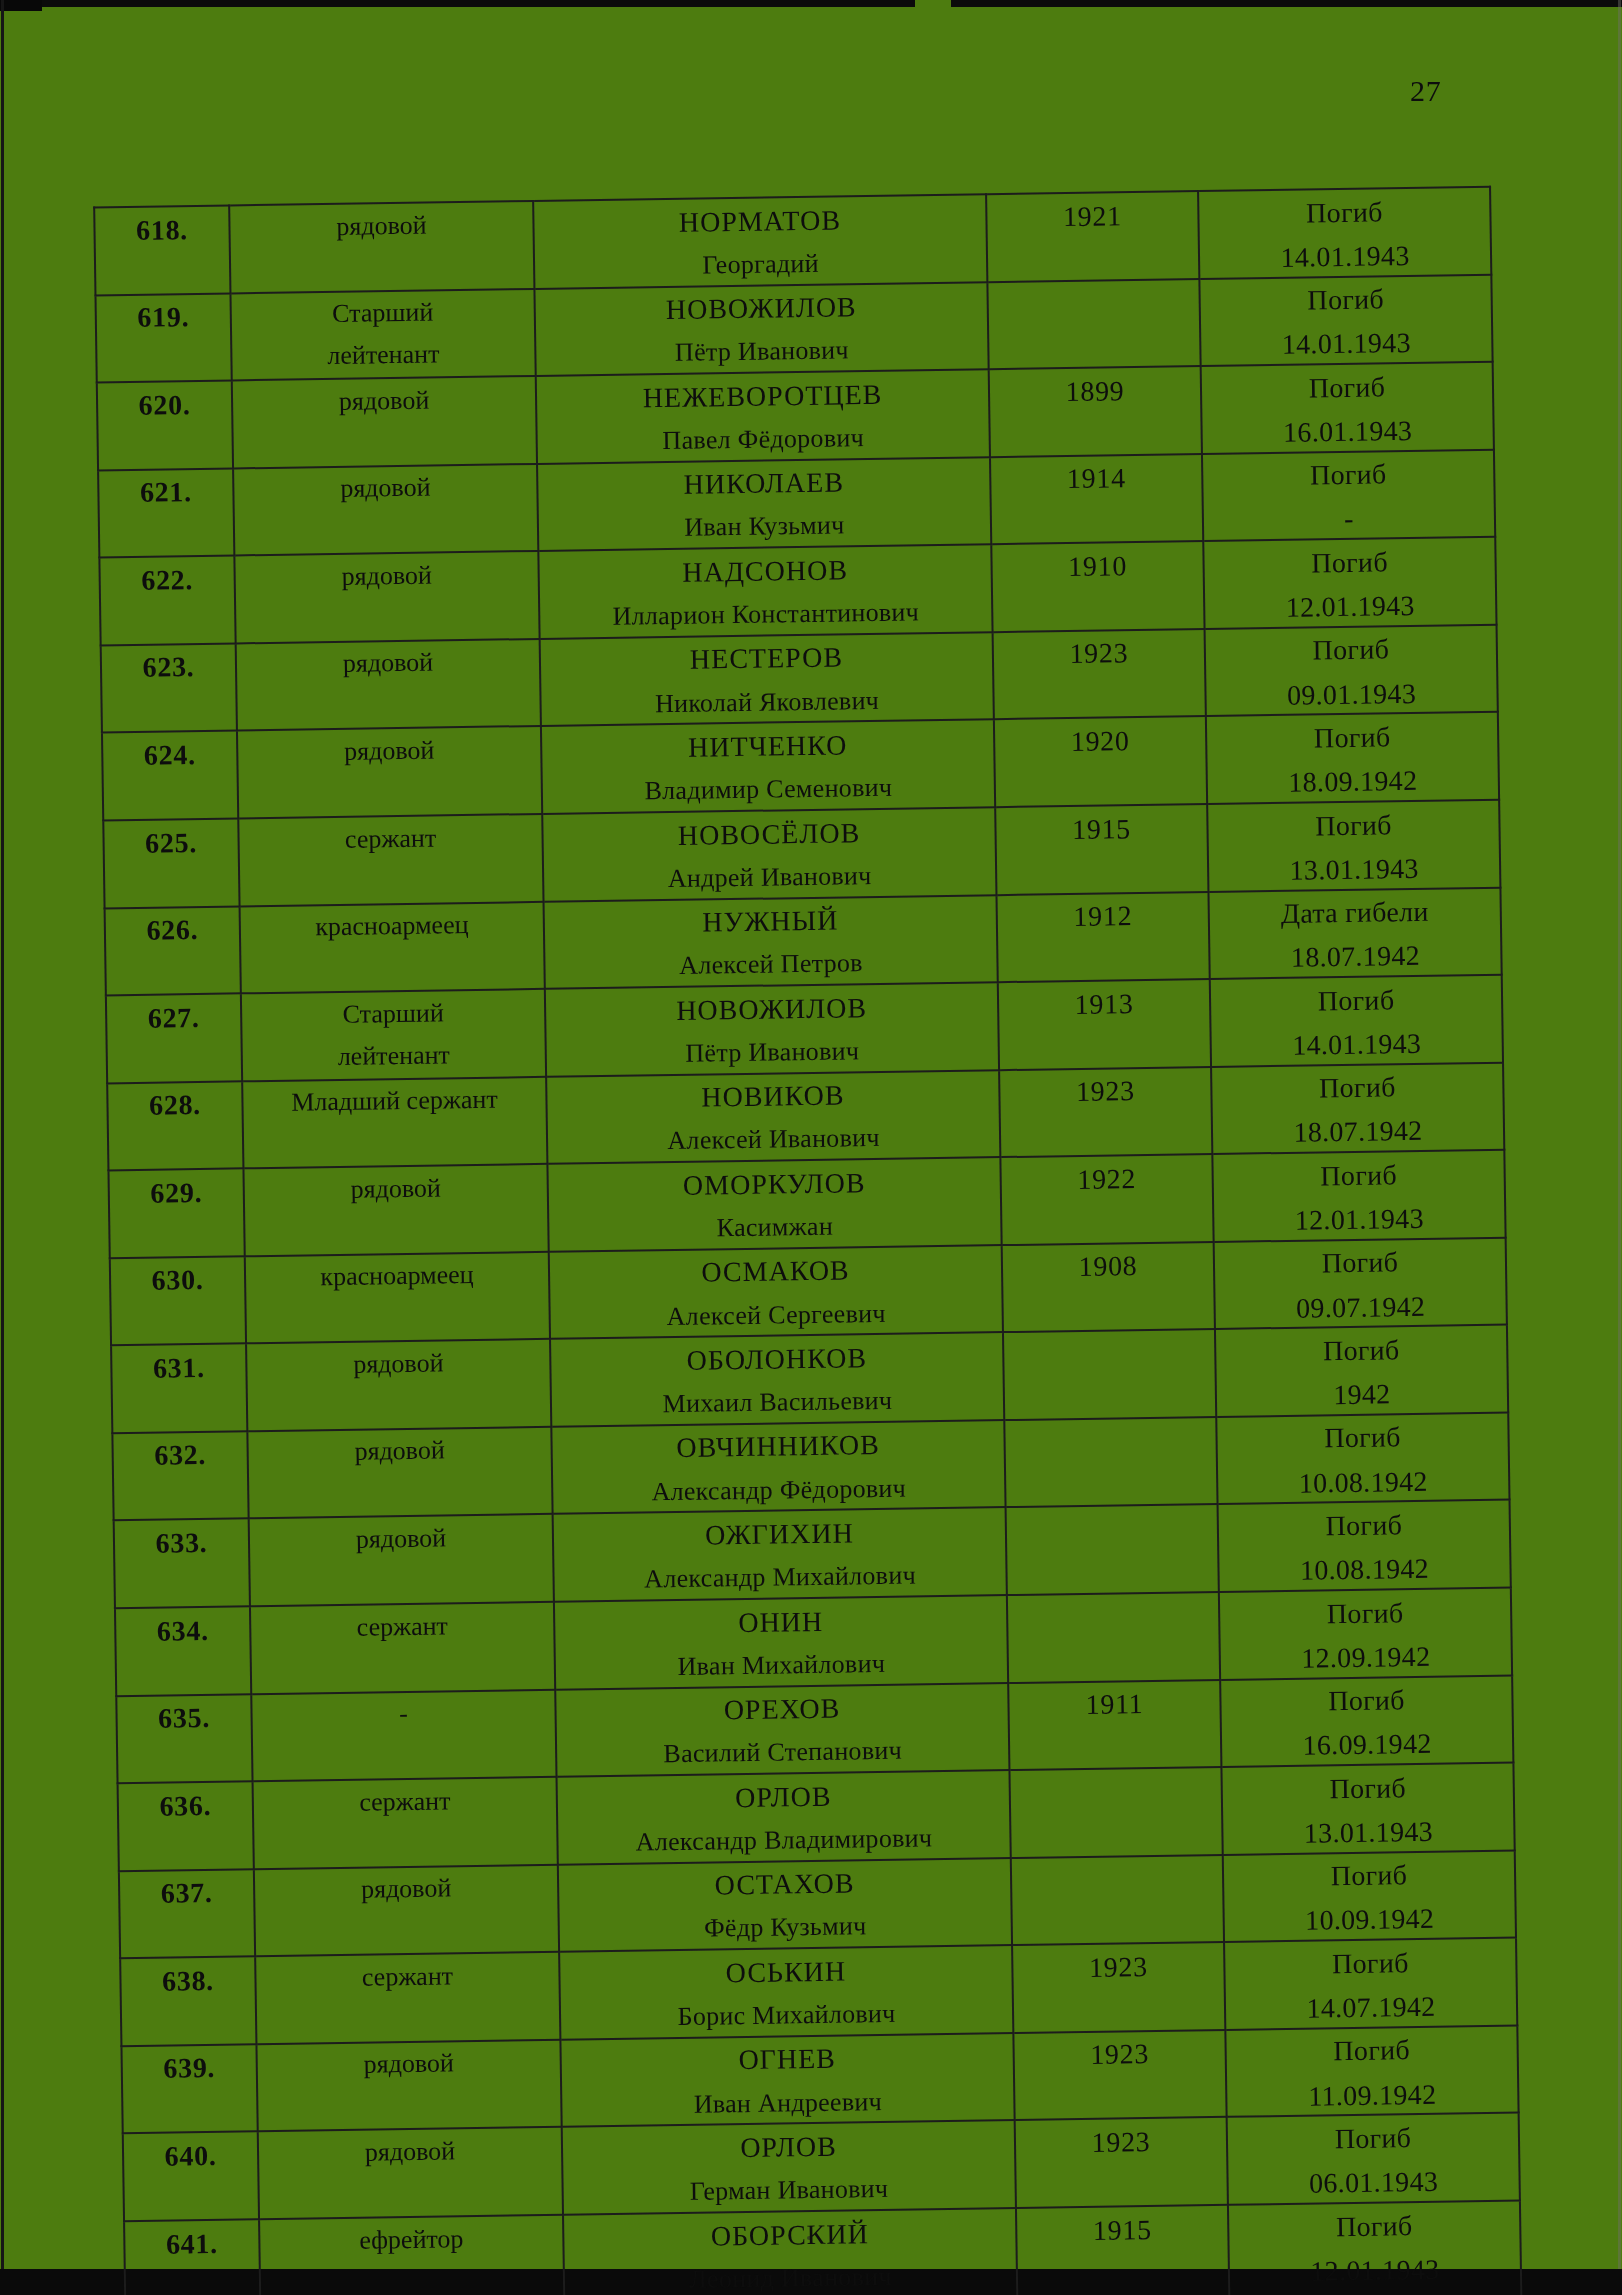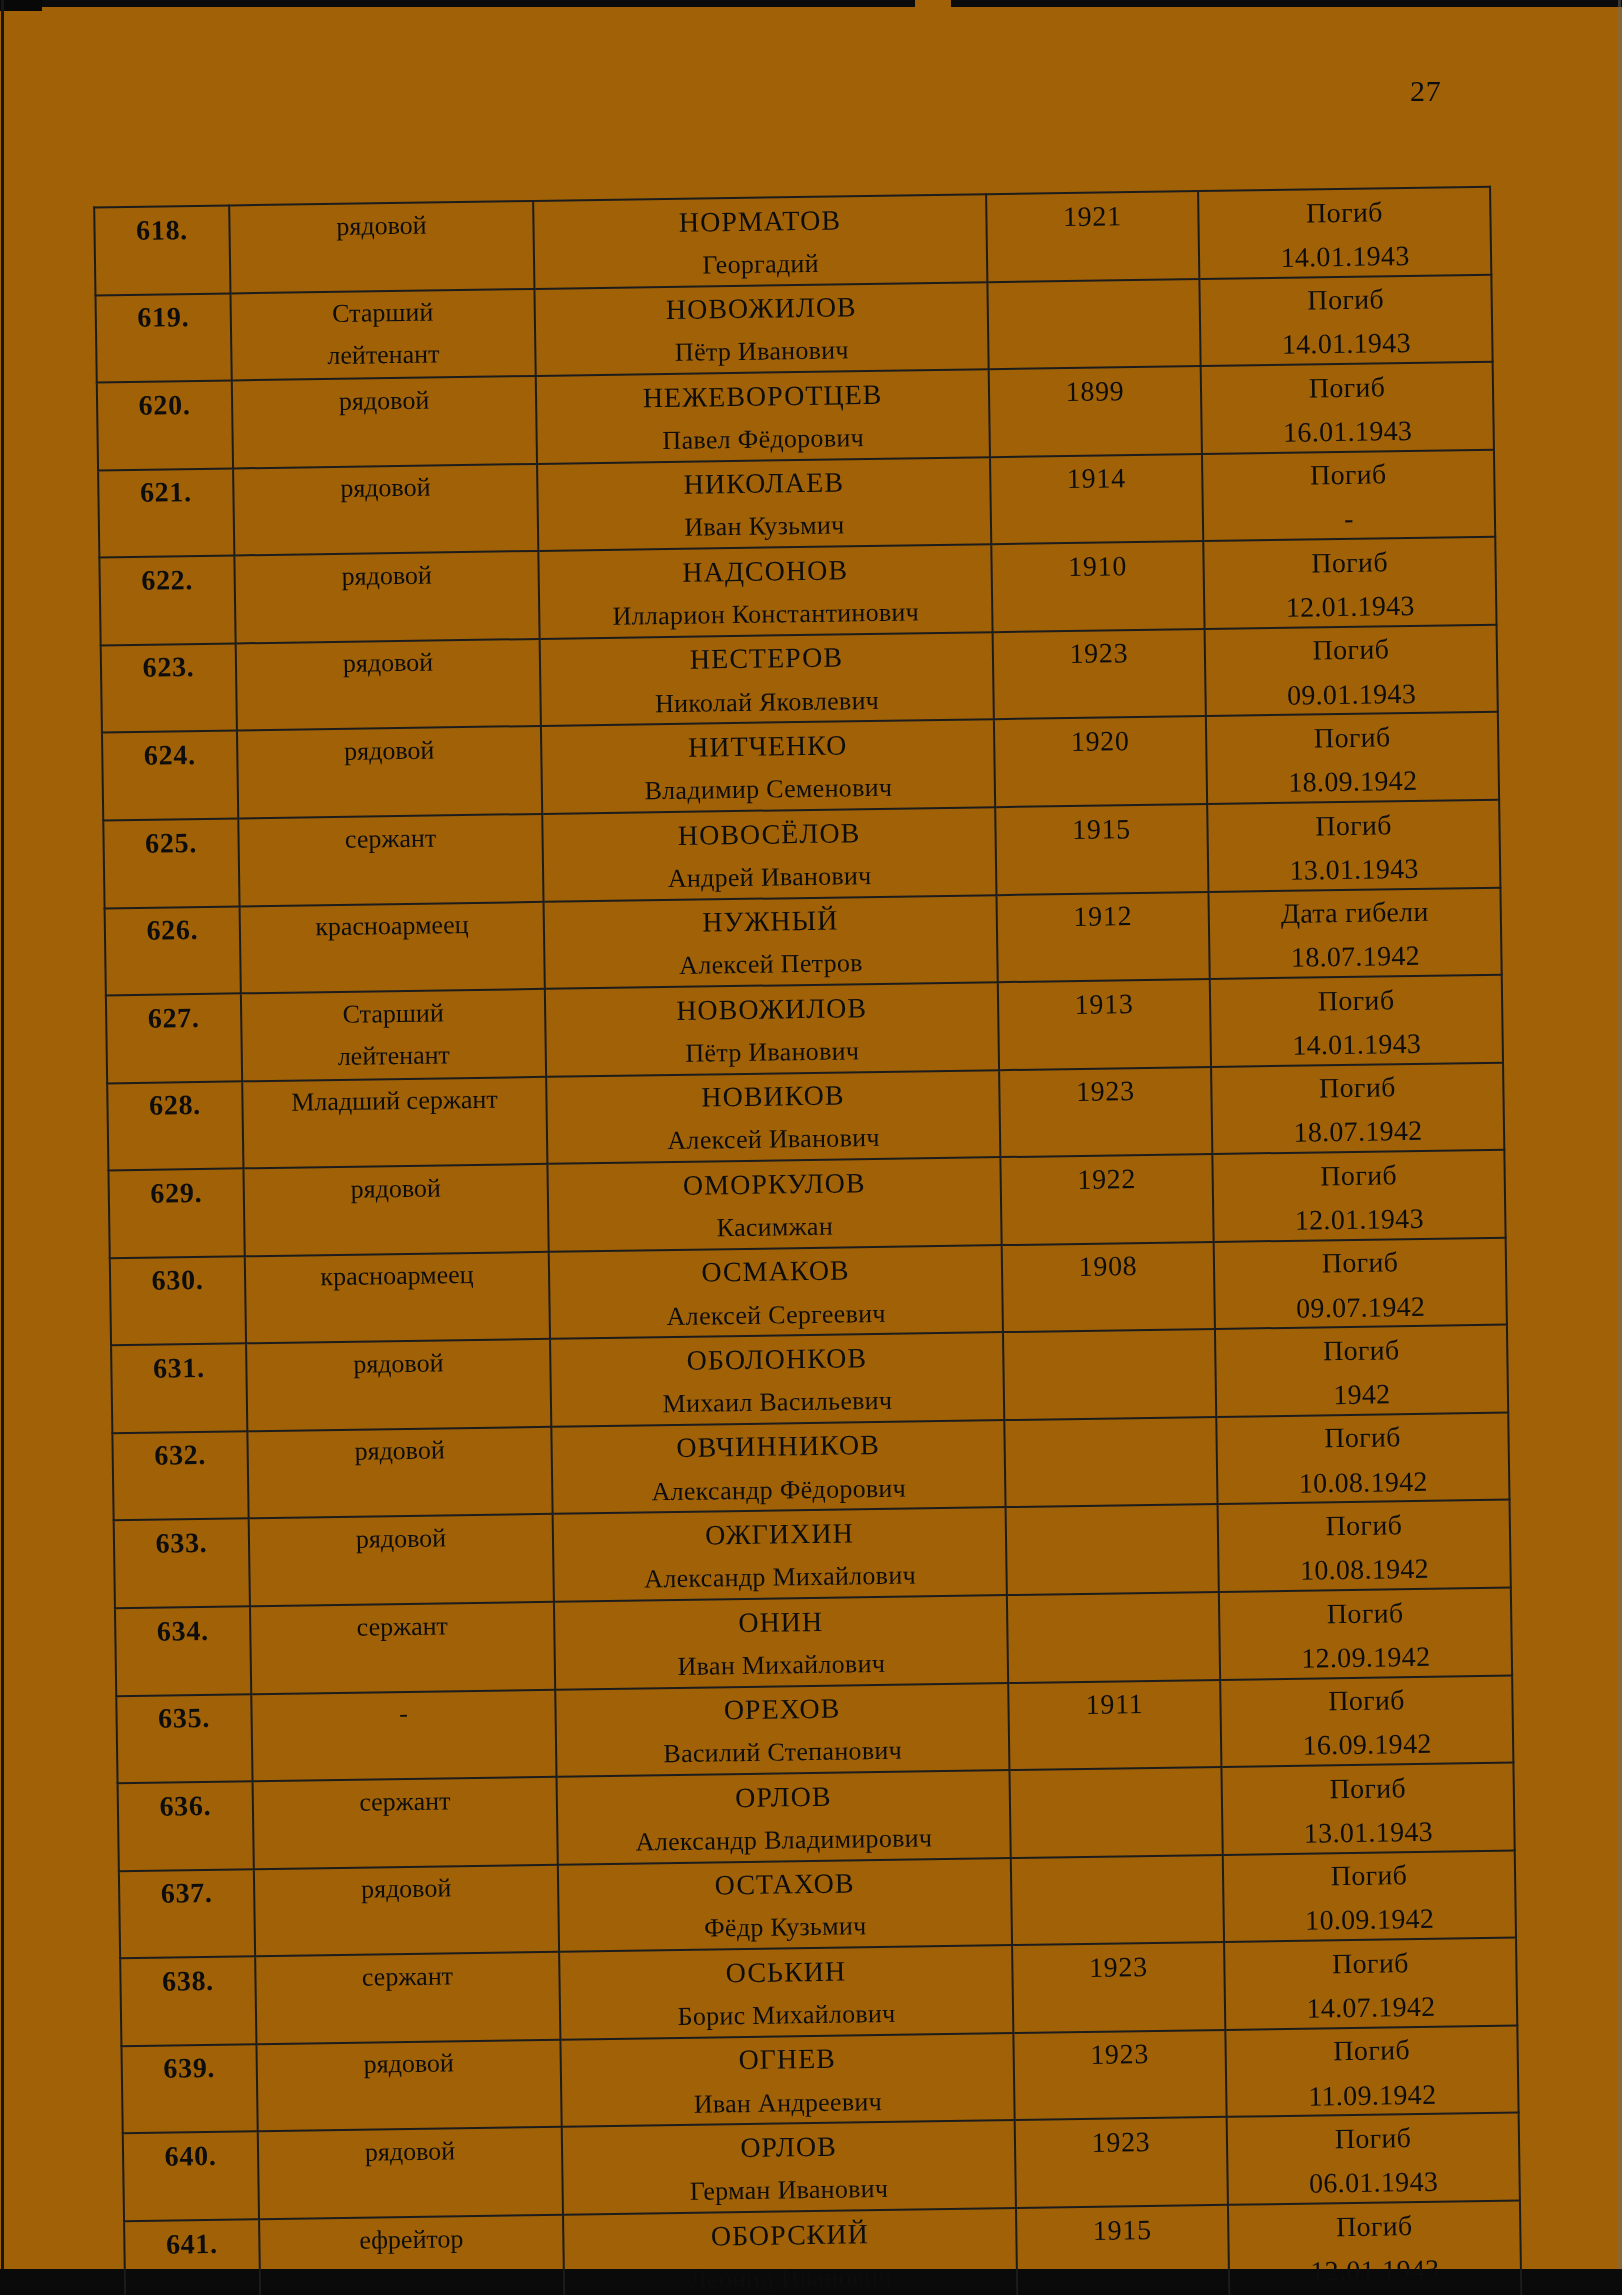--- a/index.html
+++ b/index.html
@@ -1,19 +1,19 @@
 <!DOCTYPE html>
 <html style="font-size:10.5px"><head>
 <meta charset="utf-8">
 <style>
   html,body{margin:0;padding:0;background:#e8e8e6;}
   .page{
     position:relative;
     width:1623px;height:2295px;
-    background:#a16207;
+    background:#4d7c0f;
     overflow:hidden;
     font-family:"Liberation Serif","DejaVu Serif",serif;
     color:#0d0d0d;
   }
   .scan-top{
     position:absolute;top:0;left:0;width:1623px;height:7.2px;
     background:linear-gradient(to right,#0b0b0b 0px,#0b0b0b 915px,rgba(0,0,0,0) 915px,rgba(0,0,0,0) 951px,#0b0b0b 951px,#0b0b0b 1623px);
   }
   .scan-top-blob{
     position:absolute;top:0;left:0;width:42px;height:11.2px;background:#080808;

